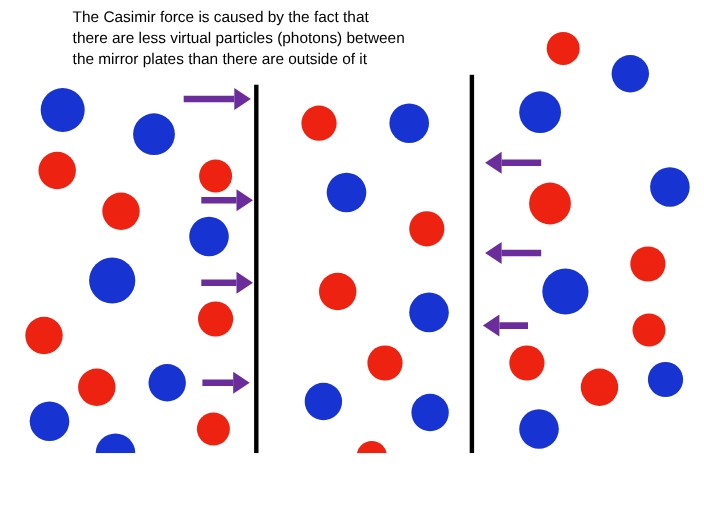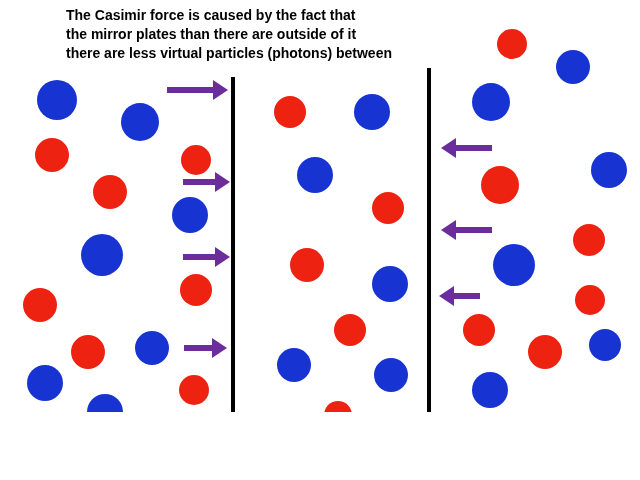--- a/index.html
+++ b/index.html
@@ -7,21 +7,20 @@
     padding: 0;
     background: #ffffff;
   }
   #canvas {
     position: relative;
     width: 640px;
     height: 412px;
     background: #ffffff;
     overflow: hidden;
     font-family: "Liberation Sans", sans-serif;
-    font-weight: bold;
   }
   .caption {
     position: absolute;
     left: 66px;
     top: 6px;
     font-size: 14px;
     line-height: 19px;
     color: #000000;
     white-space: nowrap;
   }
@@ -43,22 +42,22 @@
   svg.layer {
     pointer-events: none;
   }
 </style>
 </head>
 <body>
 
 <div id="canvas">
   <div class="caption">
     <div>The Casimir force is caused by the fact that</div>
+    <div>there are less virtual particles (photons) between</div>
     <div>the mirror plates than there are outside of it</div>
-    <div>there are less virtual particles (photons) between</div>
   </div>
   <div id="particles" class="layer">
       <div class="particle" style="left: 37px; top: 80px; width: 40px; height: 40px; background: rgb(23, 51, 209);"></div>
       <div class="particle" style="left: 121px; top: 103px; width: 38px; height: 38px; background: rgb(23, 51, 209);"></div>
       <div class="particle" style="left: 35px; top: 138px; width: 34px; height: 34px; background: rgb(238, 34, 17);"></div>
       <div class="particle" style="left: 181px; top: 145px; width: 30px; height: 30px; background: rgb(238, 34, 17);"></div>
       <div class="particle" style="left: 93px; top: 175px; width: 34px; height: 34px; background: rgb(238, 34, 17);"></div>
       <div class="particle" style="left: 172px; top: 197px; width: 36px; height: 36px; background: rgb(23, 51, 209);"></div>
       <div class="particle" style="left: 81px; top: 234px; width: 42px; height: 42px; background: rgb(23, 51, 209);"></div>
       <div class="particle" style="left: 180px; top: 274px; width: 32px; height: 32px; background: rgb(238, 34, 17);"></div>

